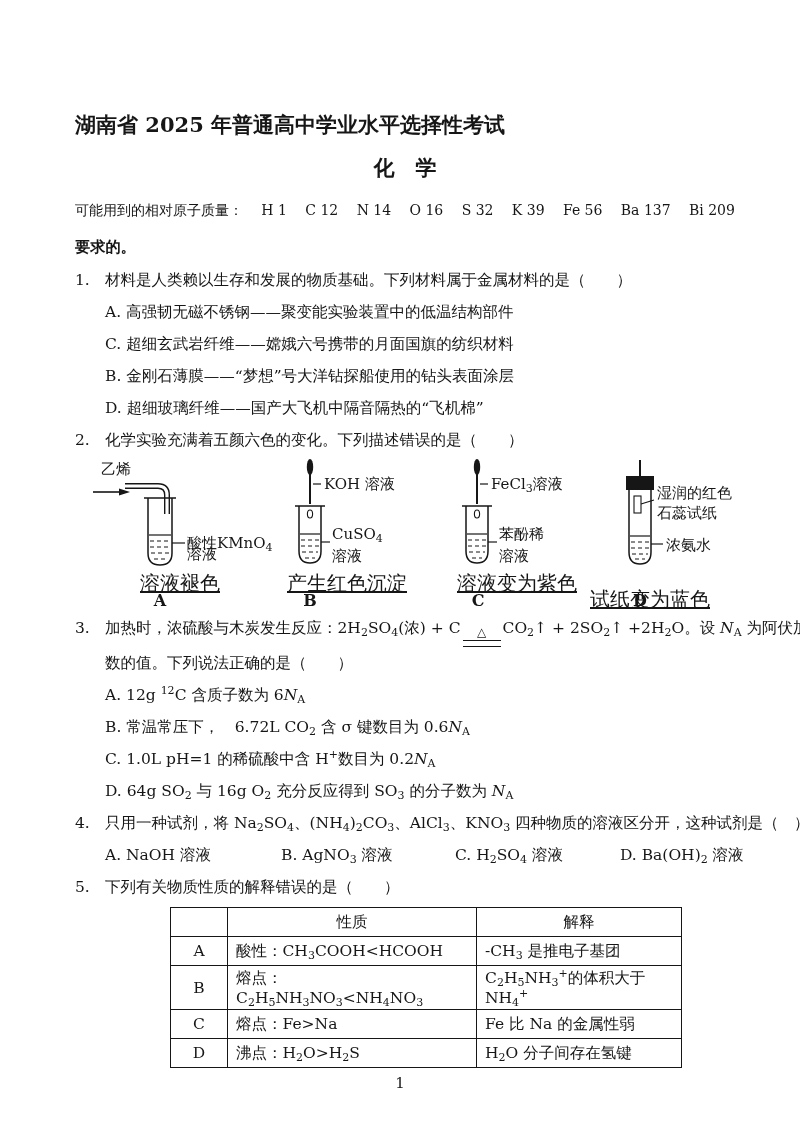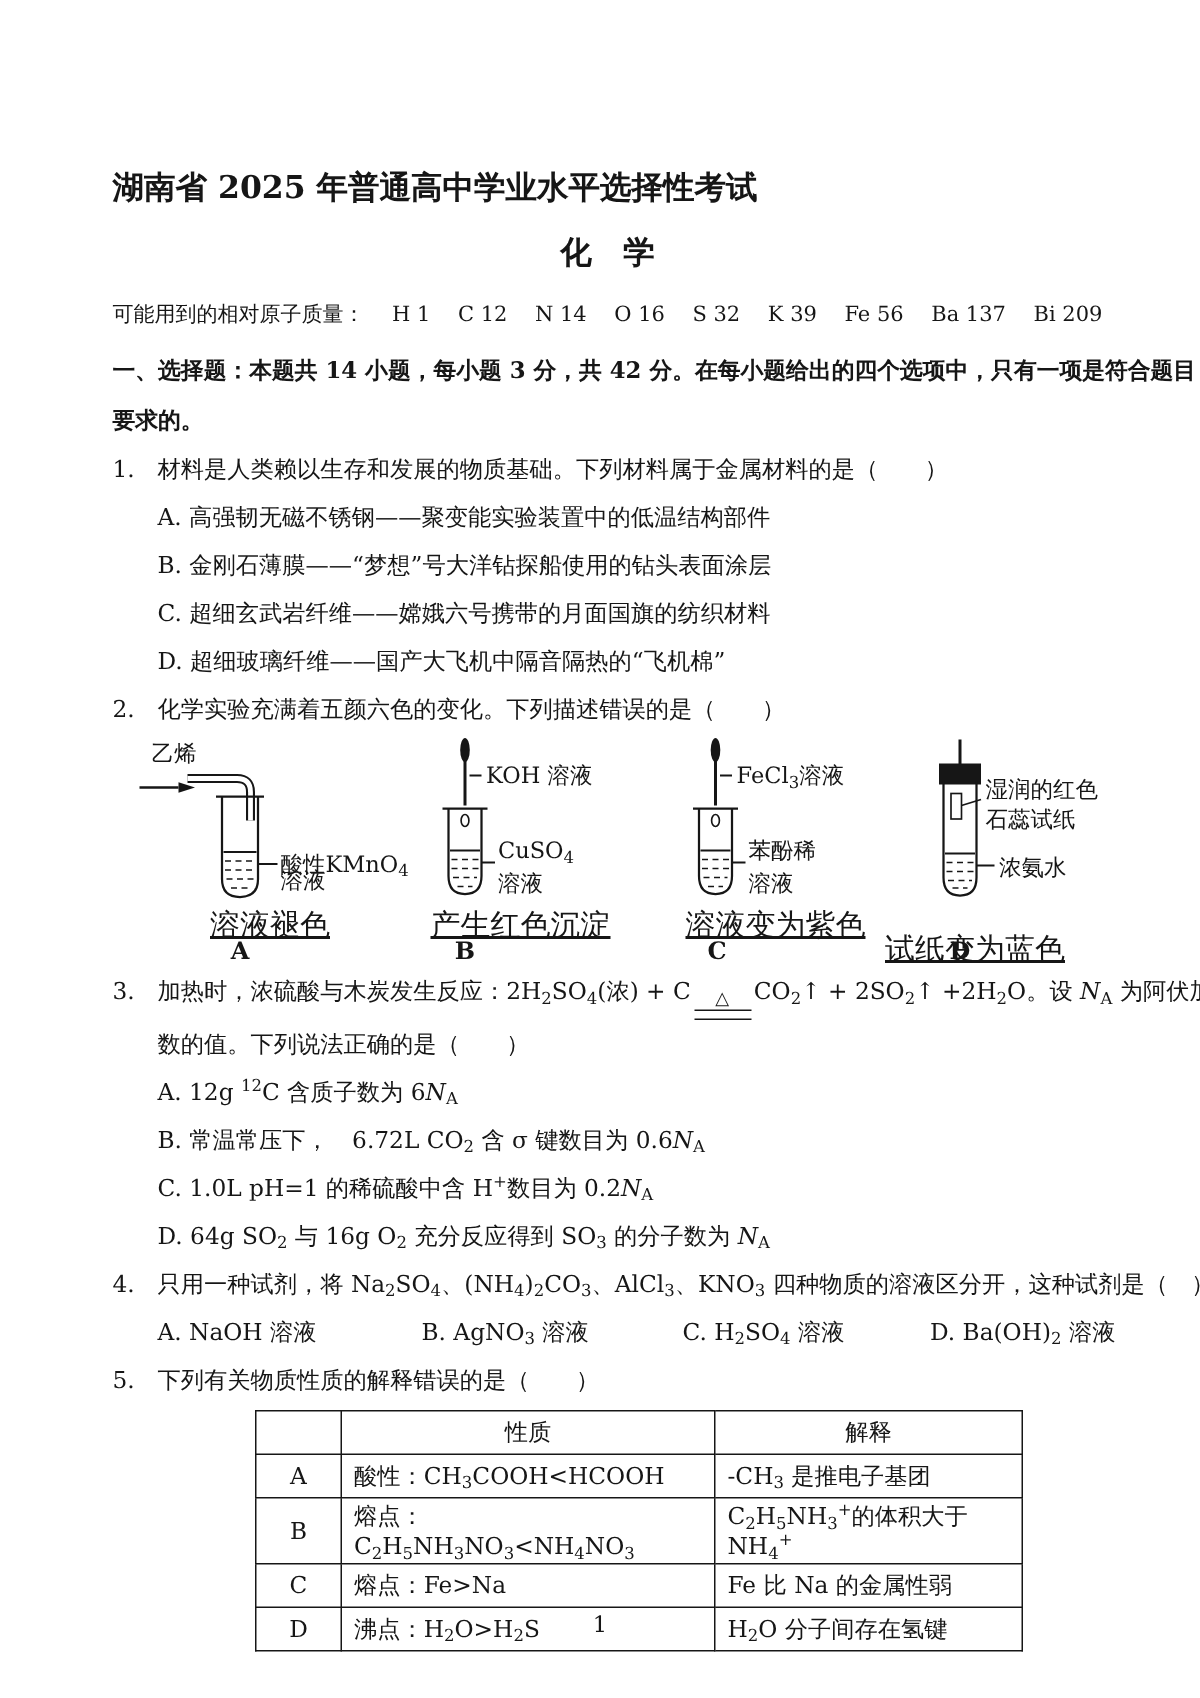--- a/index.html
+++ b/index.html
@@ -51,30 +51,29 @@
       <span>N 14</span>
       <span>O 16</span>
       <span>S 32</span>
       <span>K 39</span>
       <span>Fe 56</span>
       <span>Ba 137</span>
       <span>Bi 209</span>
     </div>
 
     <div class="section-head">
-      <div class="line">一、选择题：本题共 14 小题，每小题 3 分，共 42 分。在每小题给出的四个选项中，只有一项是符合题目</div>
       <div class="line">要求的。</div>
     </div>
 
     <div class="q">
       <span class="qnum">1.</span>
       <div class="line">材料是人类赖以生存和发展的物质基础。下列材料属于金属材料的是（　　）</div>
       <div class="line">A. 高强韧无磁不锈钢——聚变能实验装置中的低温结构部件</div>
+      <div class="line">C. 超细玄武岩纤维——嫦娥六号携带的月面国旗的纺织材料</div>
       <div class="line">B. 金刚石薄膜——“梦想”号大洋钻探船使用的钻头表面涂层</div>
-      <div class="line">C. 超细玄武岩纤维——嫦娥六号携带的月面国旗的纺织材料</div>
       <div class="line">D. 超细玻璃纤维——国产大飞机中隔音隔热的“飞机棉”</div>
     </div>
 
     <div class="q">
       <span class="qnum">2.</span>
       <div class="line">化学实验充满着五颜六色的变化。下列描述错误的是（　　）</div>
 
       <div class="figrow">
 
         <div class="fig" style="left:0;width:210px;">

